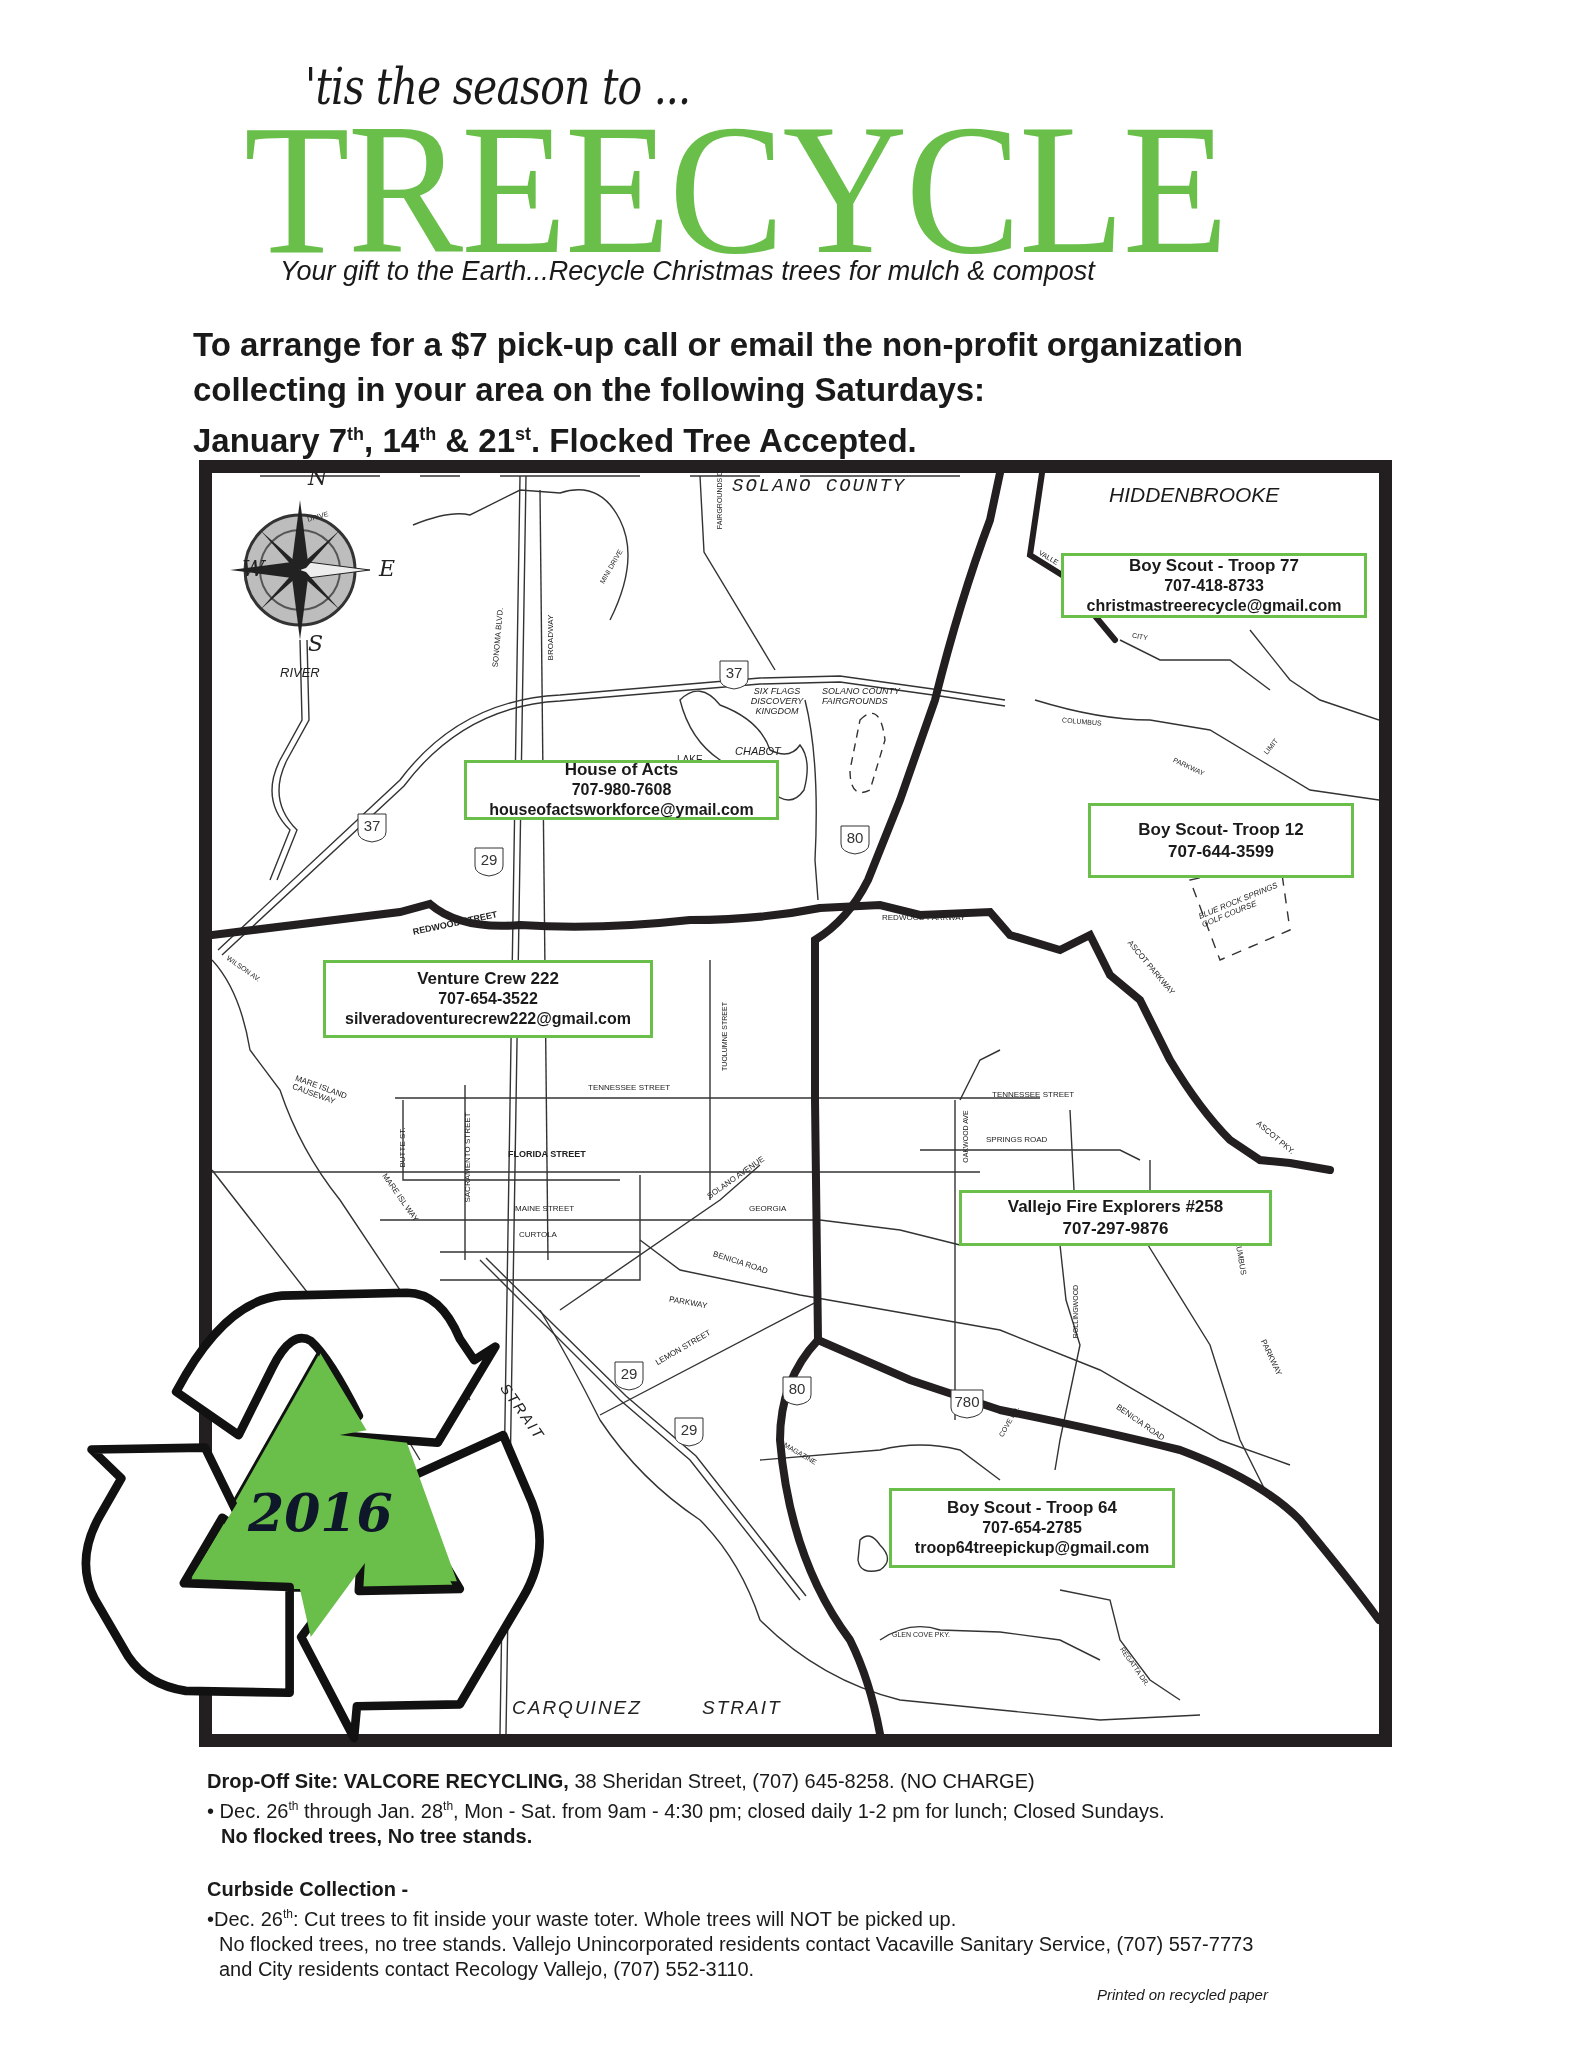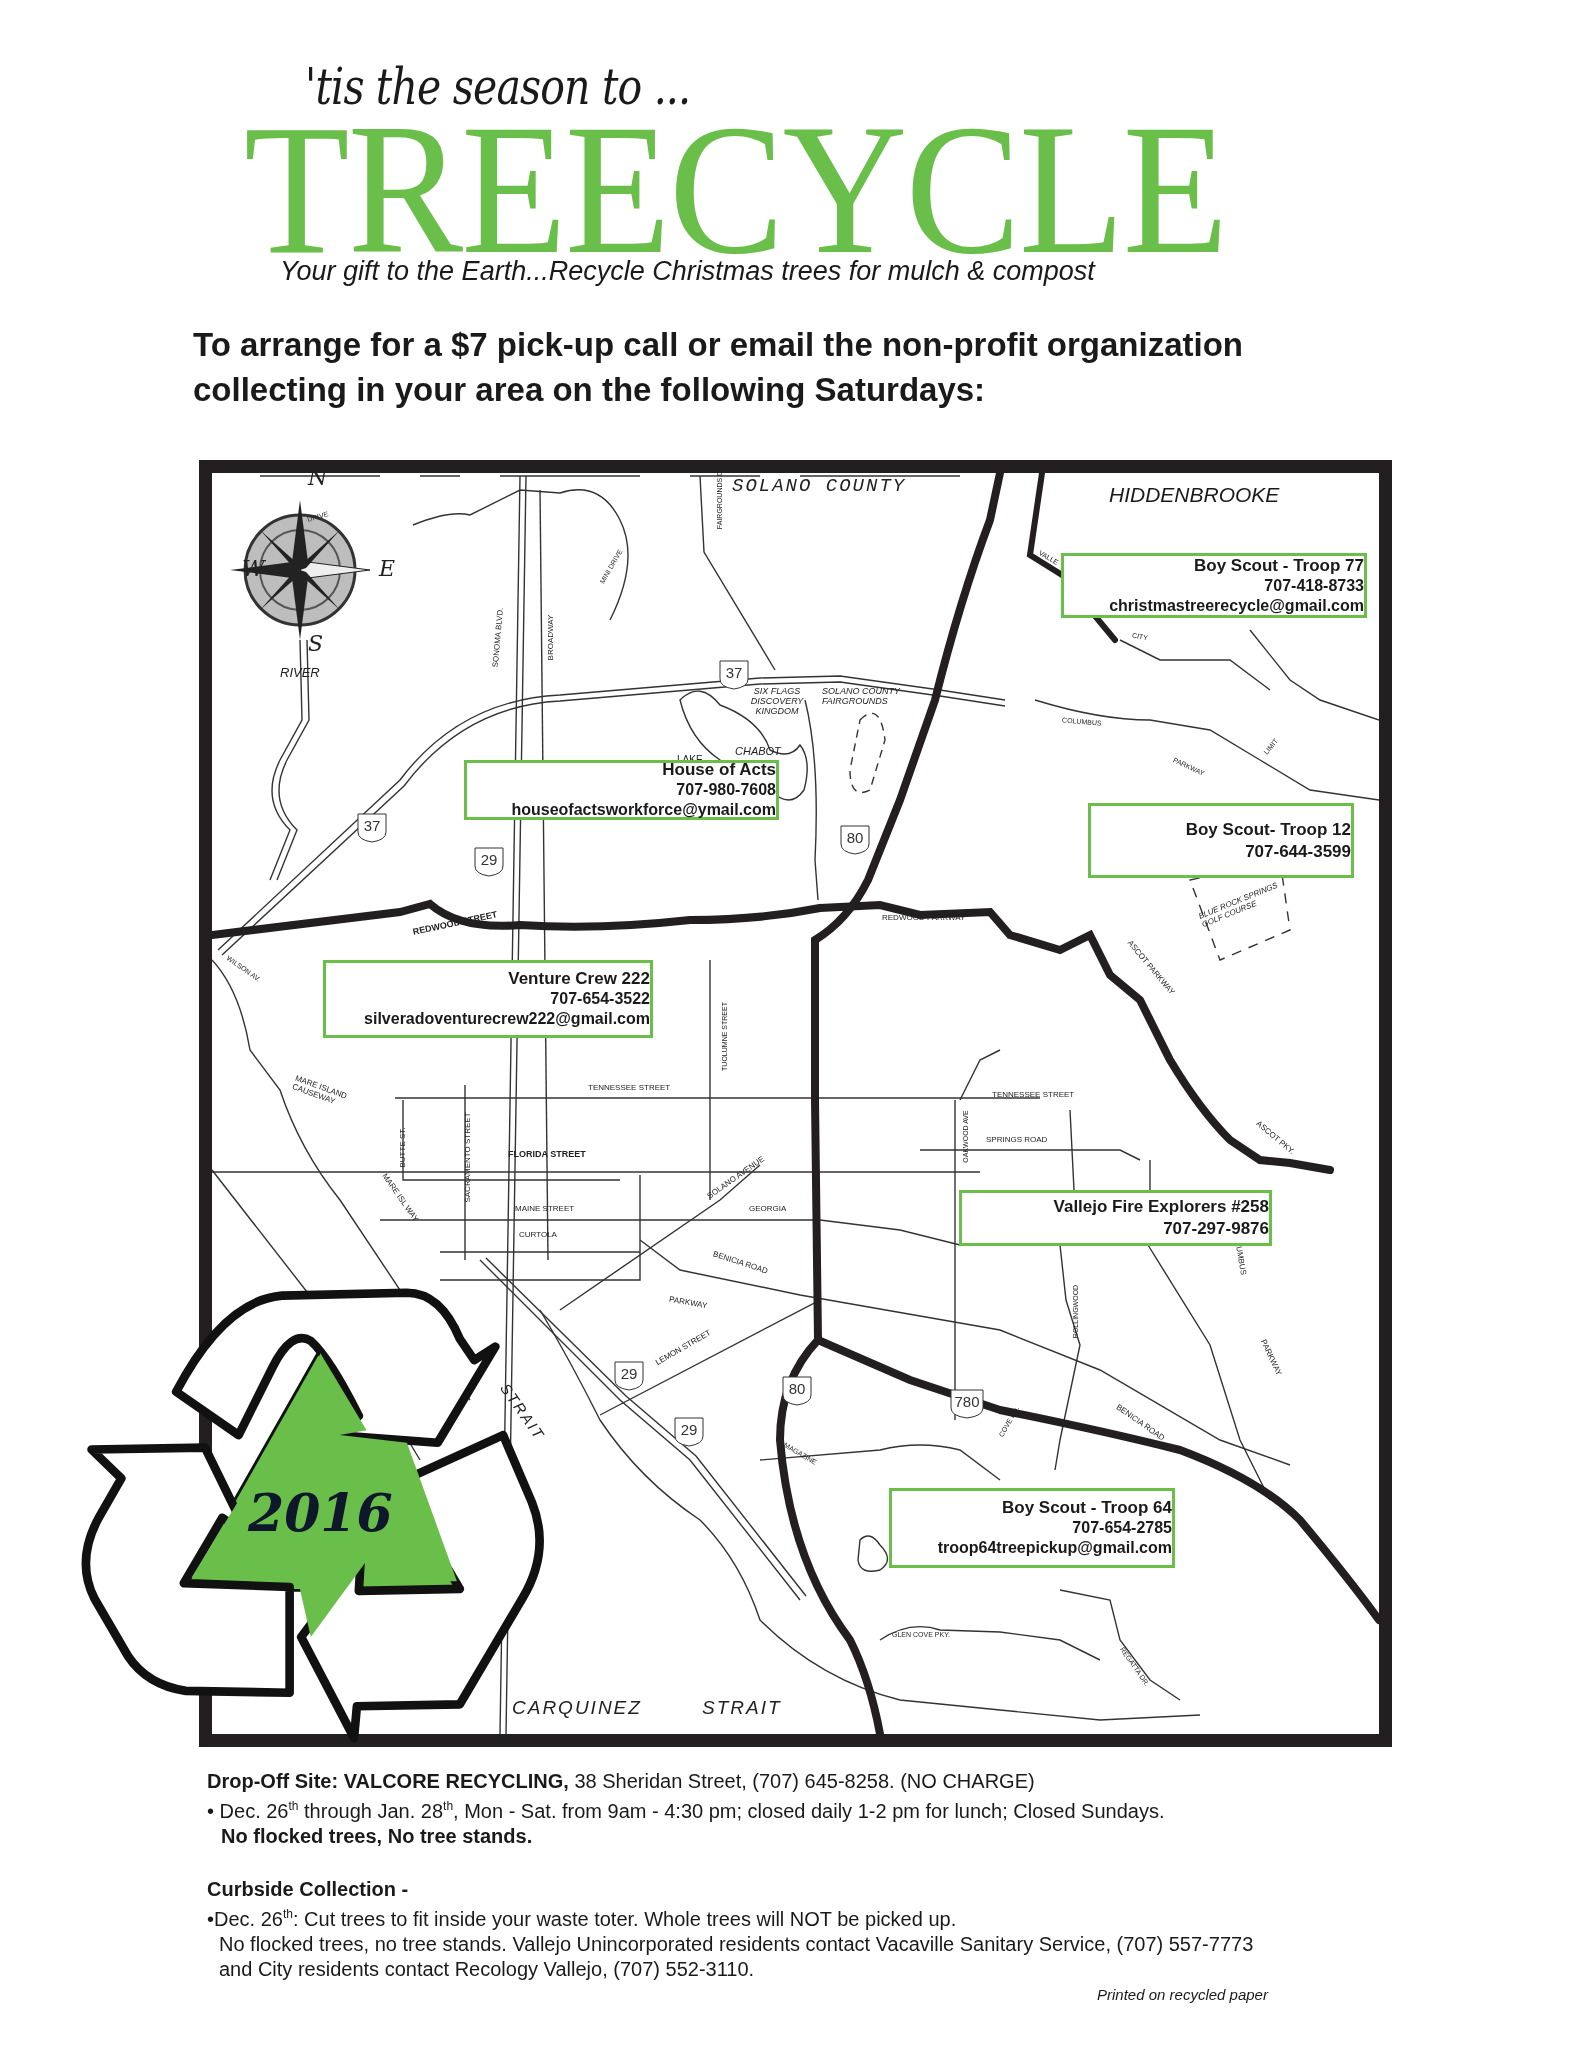--- a/index.html
+++ b/index.html
@@ -28,21 +28,21 @@
     white-space: nowrap;
   }
   .intro sup { font-size: 18px; }
   .map-frame {
     left: 199px; top: 460px; width: 1193px; height: 1287px;
     border: 13px solid #231f20; box-sizing: border-box; background: #fff; overflow: hidden;
   }
   .map-svg { position: absolute; left: 0; top: 0; }
   .org-box {
     position: absolute; background: #fff; border: 3px solid #6abf4b; box-sizing: border-box;
-    font-family: "Liberation Sans", sans-serif; font-weight: bold; text-align: right;
+    font-family: "Liberation Sans", sans-serif; font-weight: bold; text-align: center;
     display: flex; flex-direction: column; justify-content: center; color: #1a1a1a;
   }
   .org-box .n { font-size: 17px; line-height: 20px; }
   .org-box .p { font-size: 16px; line-height: 20px; }
   .org-box .e { font-size: 16px; line-height: 20px; }
   .org-box.big .n, .org-box.big .p { font-size: 17px; line-height: 22px; }
   .maplabel { position: absolute; font-family: "Liberation Sans", sans-serif; font-size: 11px; color: #222; white-space: nowrap; }
   .maplabel.it { font-style: italic; font-size: 19px; letter-spacing: 2px; }
   .hidden-label { font-family: "Liberation Sans", sans-serif; font-style: italic; font-size: 21px; position: absolute; }
   .recycle { left: 80px; top: 1262px; }
@@ -56,20 +56,21 @@
 </head>
 <body>
 
 <div class="abs tagline-top">'tis the season to ...</div>
 <div class="abs title">TREECYCLE</div>
 <div class="abs subtitle">Your gift to the Earth...Recycle Christmas trees for mulch &amp; compost</div>
 
 <div class="abs intro">
   <div>To arrange for a $7 pick-up call or email the non-profit organization</div>
   <div>collecting in your area on the following Saturdays:</div>
+  <div><span>January 7</span><sup>th</sup><span>, 14</span><sup>th</sup><span> &amp; 21</span><sup>st</sup><span>. Flocked Tree Accepted.</span></div>
 </div>
 
 <div class="abs map-frame">
   <svg class="map-svg" width="1167" height="1261" viewBox="212 473 1167 1261" xmlns="http://www.w3.org/2000/svg">
     <g fill="none" stroke="#333" stroke-width="1.4">
 
       <path d="M260 476 L380 476 M420 476 L460 476 M500 476 L640 476 M690 476 L760 476 M800 476 L960 476"></path>
 
       <path d="M520 476 L500 1734 M526 476 L506 1734"></path>
 

